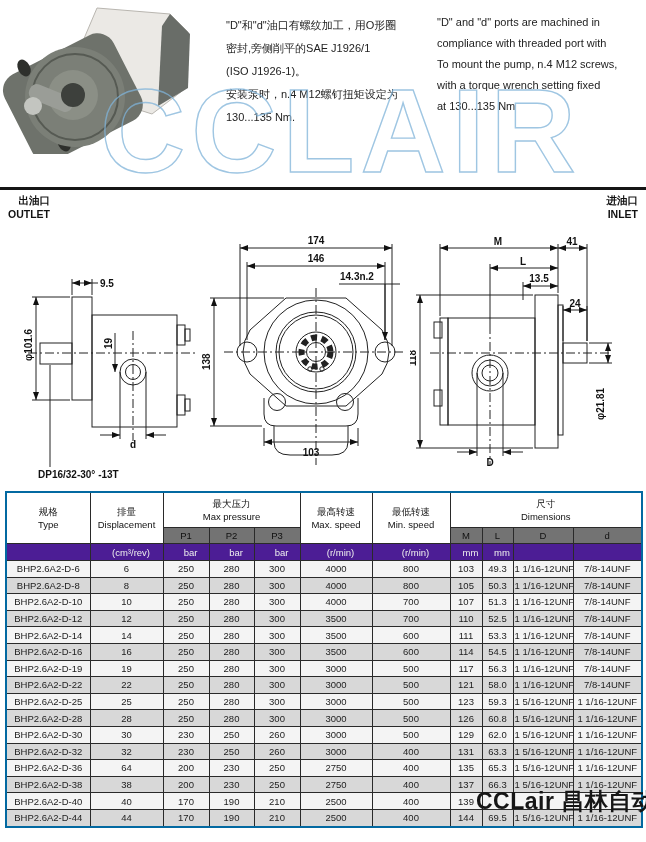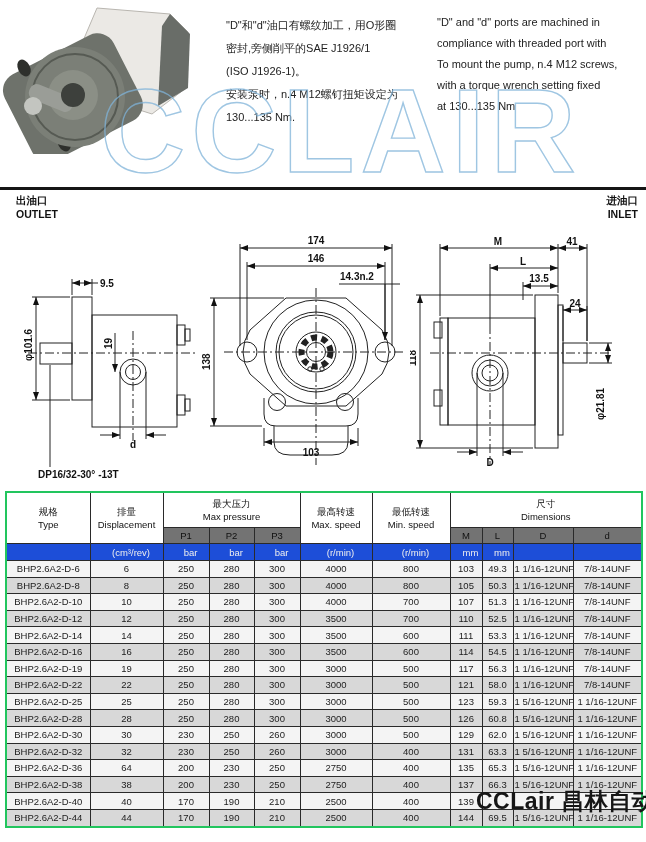--- a/index.html
+++ b/index.html
@@ -6,39 +6,39 @@
   .page{position:relative;width:646px;height:842px;background:#fff;overflow:hidden;
         font-family:"Liberation Sans",sans-serif;color:#111;}
   
   .note{position:absolute;font-size:11px;color:#222;}
   .note-cn{left:226px;top:14px;width:212px;line-height:23px;}
   .note-en{left:437px;top:12px;width:206px;line-height:21px;}
   .note .ln{white-space:nowrap;}
   
   .divider{position:absolute;left:0;top:187px;width:646px;height:3px;background:#151515;}
   .port-label{position:absolute;top:193px;font-size:10.5px;font-weight:bold;line-height:14px;}
-  .port-label.outlet{left:16px;text-align:left;}
+  .port-label.outlet{left:8px;text-align:right;}
   .port-label.inlet{right:8px;text-align:right;}
   
   .drawing{position:absolute;font-weight:bold;}
   .drawing svg text{font-family:"Liberation Sans",sans-serif;font-size:10px;fill:#111;}
   
   .wm{position:absolute;pointer-events:none;}
   .wm-top{left:98px;top:74px;}
   .wm-mid{left:46px;top:596px;}
   .wm-bottom{position:absolute;left:476px;top:786px;font-size:23px;font-weight:bold;
              color:#161616;white-space:nowrap;letter-spacing:.5px;}
   
   table.spec{position:absolute;left:5px;top:491px;width:636px;border-collapse:collapse;
-             table-layout:fixed;font-size:9.5px;text-align:center;border:2px solid #22c55e;}
+             table-layout:fixed;font-size:9.5px;text-align:center;border:2px solid #0369a1;}
   table.spec th,table.spec td{border:1px solid #2a2a2a;padding:0 1px;font-weight:normal;
              overflow:hidden;white-space:nowrap;}
   table.spec thead .h1 th{height:34px;line-height:13px;background:#fff;}
   table.spec thead .h2 th{height:15px;background:#737373;}
-  table.spec thead .units td{height:16px;background:#1d4ed8;color:#efefef;padding-left:10px;}
+  table.spec thead .units td{height:16px;background:#4c1d95;color:#efefef;padding-left:10px;}
   table.spec tbody td{height:15.6px;color:#1c1c1c;}
   table.spec tbody tr:nth-child(even){background:#d8d8d8;}
   table.spec tbody tr:nth-child(odd){background:#f4f4f4;}
 </style>
 </head>
 <body>
 
 <div class="page">
 
   <div class="drawing" style="left:2px;top:2px;">

